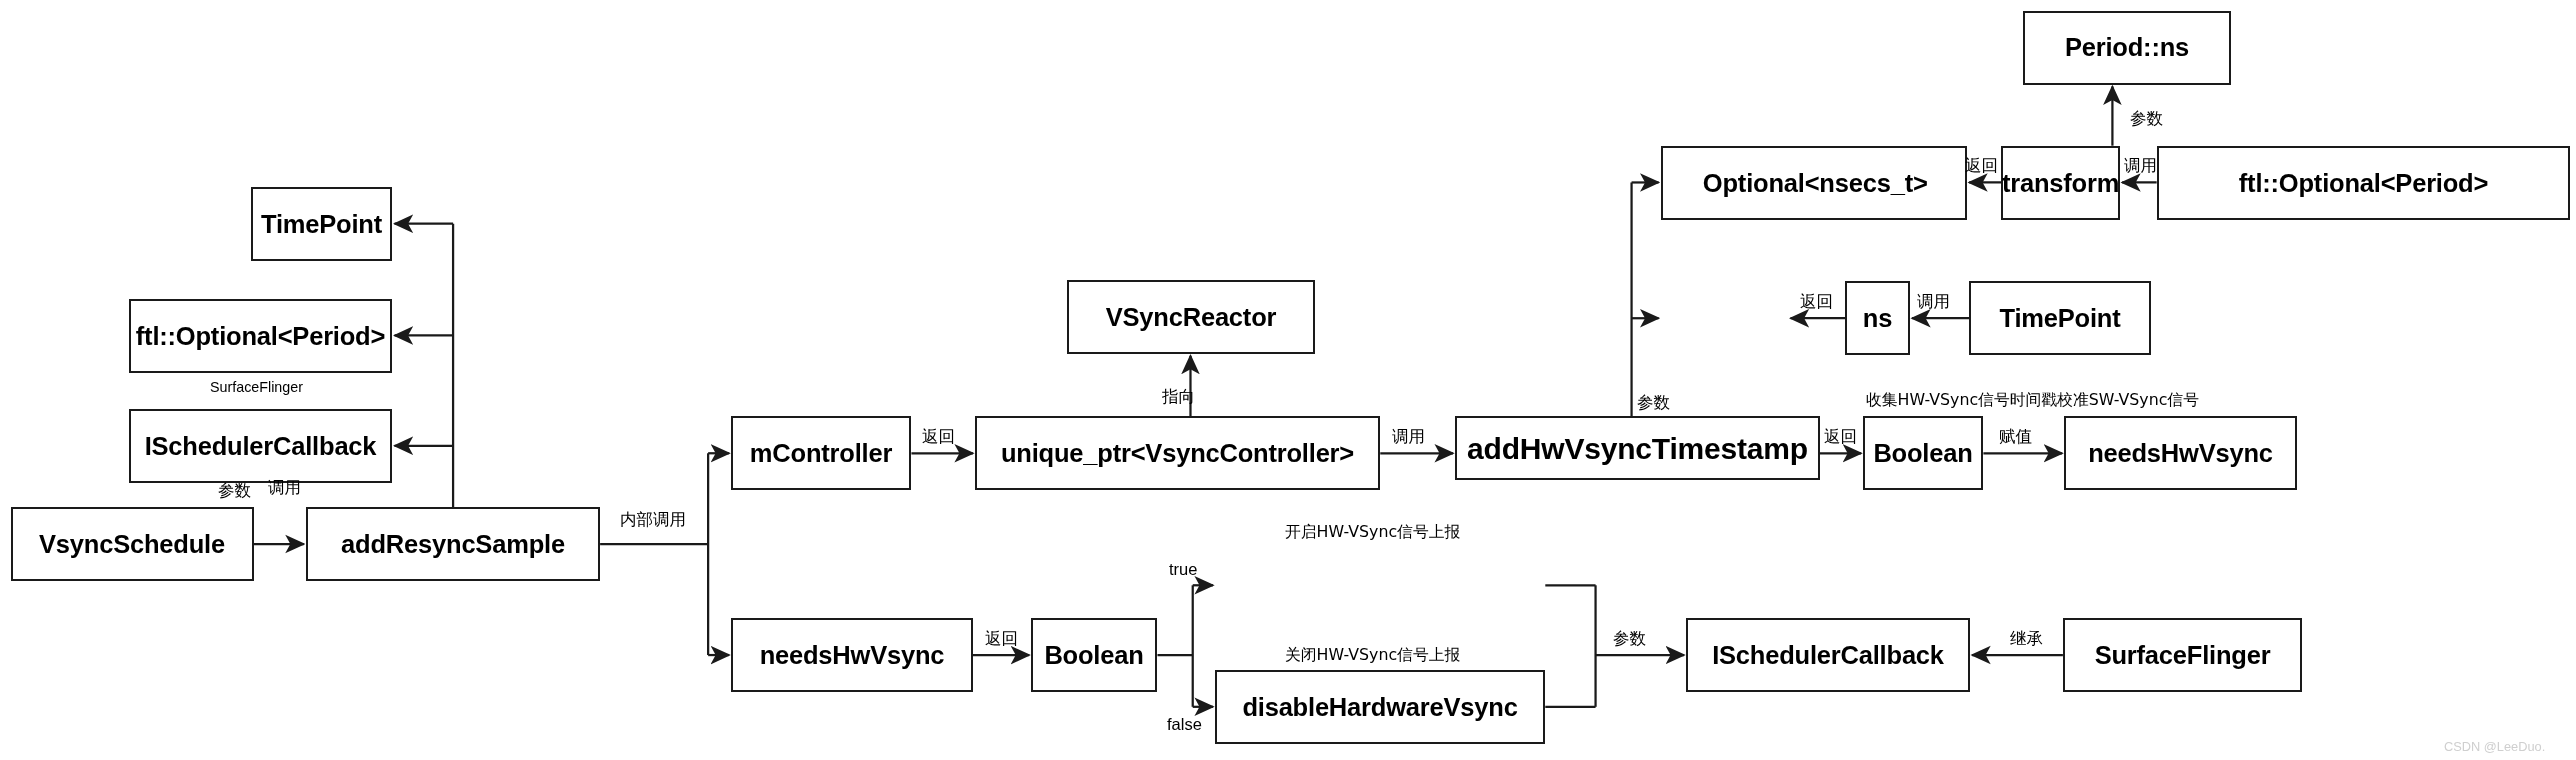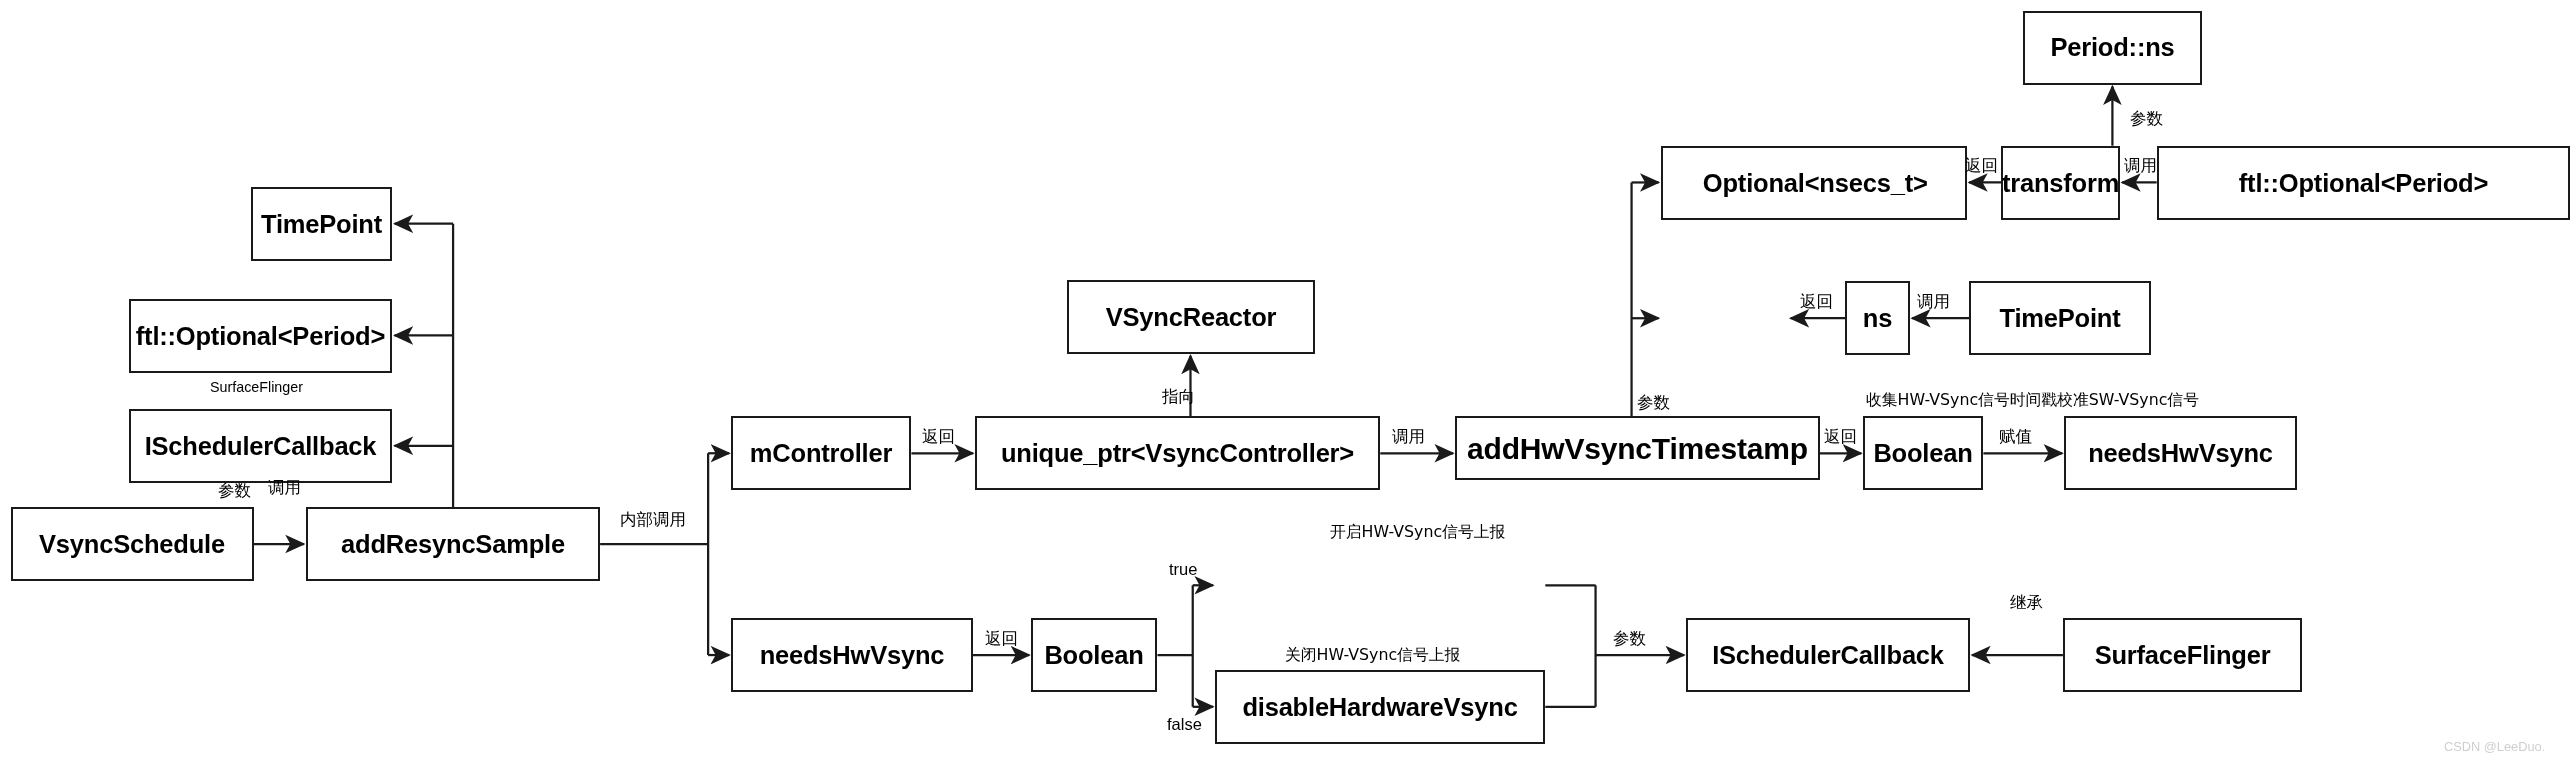--- a/index.html
+++ b/index.html
@@ -131,21 +131,21 @@
   <div class="node" style="left:306px;top:507px;width:294px;height:74px;font-size:25.5px;">addResyncSample</div>
   <div class="node" style="left:731px;top:416px;width:180px;height:74px;font-size:25.5px;">mController</div>
   <div class="node" style="left:975px;top:416px;width:405px;height:74px;font-size:25.5px;">unique_ptr&lt;VsyncController&gt;</div>
   <div class="node" style="left:1067px;top:280px;width:248px;height:74px;font-size:25.5px;">VSyncReactor</div>
   <div class="node" style="left:1455px;top:416px;width:365px;height:64px;font-size:30px;">addHwVsyncTimestamp</div>
   <div class="node" style="left:1863px;top:416px;width:120px;height:74px;font-size:25.5px;">Boolean</div>
   <div class="node" style="left:2064px;top:416px;width:233px;height:74px;font-size:25.5px;">needsHwVsync</div>
   <div class="node" style="left:1661px;top:146px;width:306px;height:74px;font-size:25.5px;padding-left:7px;">Optional&lt;nsecs_t&gt;</div>
   <div class="node" style="left:2001px;top:146px;width:119px;height:74px;font-size:25.5px;">transform</div>
   <div class="node" style="left:2157px;top:146px;width:413px;height:74px;font-size:25.5px;">ftl::Optional&lt;Period&gt;</div>
-  <div class="node" style="left:2023px;top:10.5px;width:179px;height:74px;font-size:25.5px;">Period::ns</div>
+  <div class="node" style="left:2023px;top:10.5px;width:208px;height:74px;font-size:25.5px;">Period::ns</div>
   <div class="node" style="left:1845px;top:281px;width:65px;height:74px;font-size:25.5px;">ns</div>
   <div class="node" style="left:1969px;top:281px;width:182px;height:74px;font-size:25.5px;">TimePoint</div>
   <div class="node" style="left:731px;top:618px;width:242px;height:74px;font-size:25.5px;">needsHwVsync</div>
   <div class="node" style="left:1031px;top:618px;width:126px;height:74px;font-size:25.5px;">Boolean</div>
   <div class="node" style="left:1215px;top:670px;width:330px;height:74px;font-size:25.5px;">disableHardwareVsync</div>
   <div class="node" style="left:1686px;top:618px;width:284px;height:74px;font-size:25.5px;">ISchedulerCallback</div>
   <div class="node" style="left:2063px;top:618px;width:239px;height:74px;font-size:25.5px;">SurfaceFlinger</div>
 
   <div class="elabel plain" style="left:210px;top:380px;font-size:14.3px;">SurfaceFlinger</div>
   <div class="elabel cn" style="left:218px;top:483px;font-size:16.5px;">参数</div>
@@ -159,20 +159,20 @@
   <div class="elabel cn" style="left:1999px;top:429px;font-size:16.5px;">赋值</div>
   <div class="elabel cn" style="left:1866px;top:392px;font-size:15.8px;">收集HW-VSync信号时间戳校准SW-VSync信号</div>
   <div class="elabel cn" style="left:2130px;top:111px;font-size:16.5px;">参数</div>
   <div class="elabel cn" style="left:1965px;top:158px;font-size:16.5px;">返回</div>
   <div class="elabel cn" style="left:2124px;top:158px;font-size:16.5px;">调用</div>
   <div class="elabel cn" style="left:1800px;top:294px;font-size:16.5px;">返回</div>
   <div class="elabel cn" style="left:1917px;top:294px;font-size:16.5px;">调用</div>
   <div class="elabel cn" style="left:985px;top:631px;font-size:16.5px;">返回</div>
   <div class="elabel plain" style="left:1169px;top:561px;font-size:16.5px;">true</div>
   <div class="elabel plain" style="left:1167px;top:716px;font-size:16.5px;">false</div>
-  <div class="elabel cn" style="left:1285px;top:524px;font-size:15.8px;margin-left:45px;">开启HW-VSync信号上报</div>
+  <div class="elabel cn" style="left:1285px;top:524px;font-size:15.8px;">开启HW-VSync信号上报</div>
   <div class="elabel cn" style="left:1285px;top:647px;font-size:15.8px;">关闭HW-VSync信号上报</div>
   <div class="elabel cn" style="left:1613px;top:631px;font-size:16.5px;">参数</div>
-  <div class="elabel cn" style="left:2010px;top:595px;font-size:16.5px;">继承</div>
+  <div class="elabel cn" style="left:2010px;top:631px;font-size:16.5px;">继承</div>
 
   <div class="watermark" style="left:2444px;top:739px;">CSDN @LeeDuo.</div>
 </div>
 
 
 </body></html>

